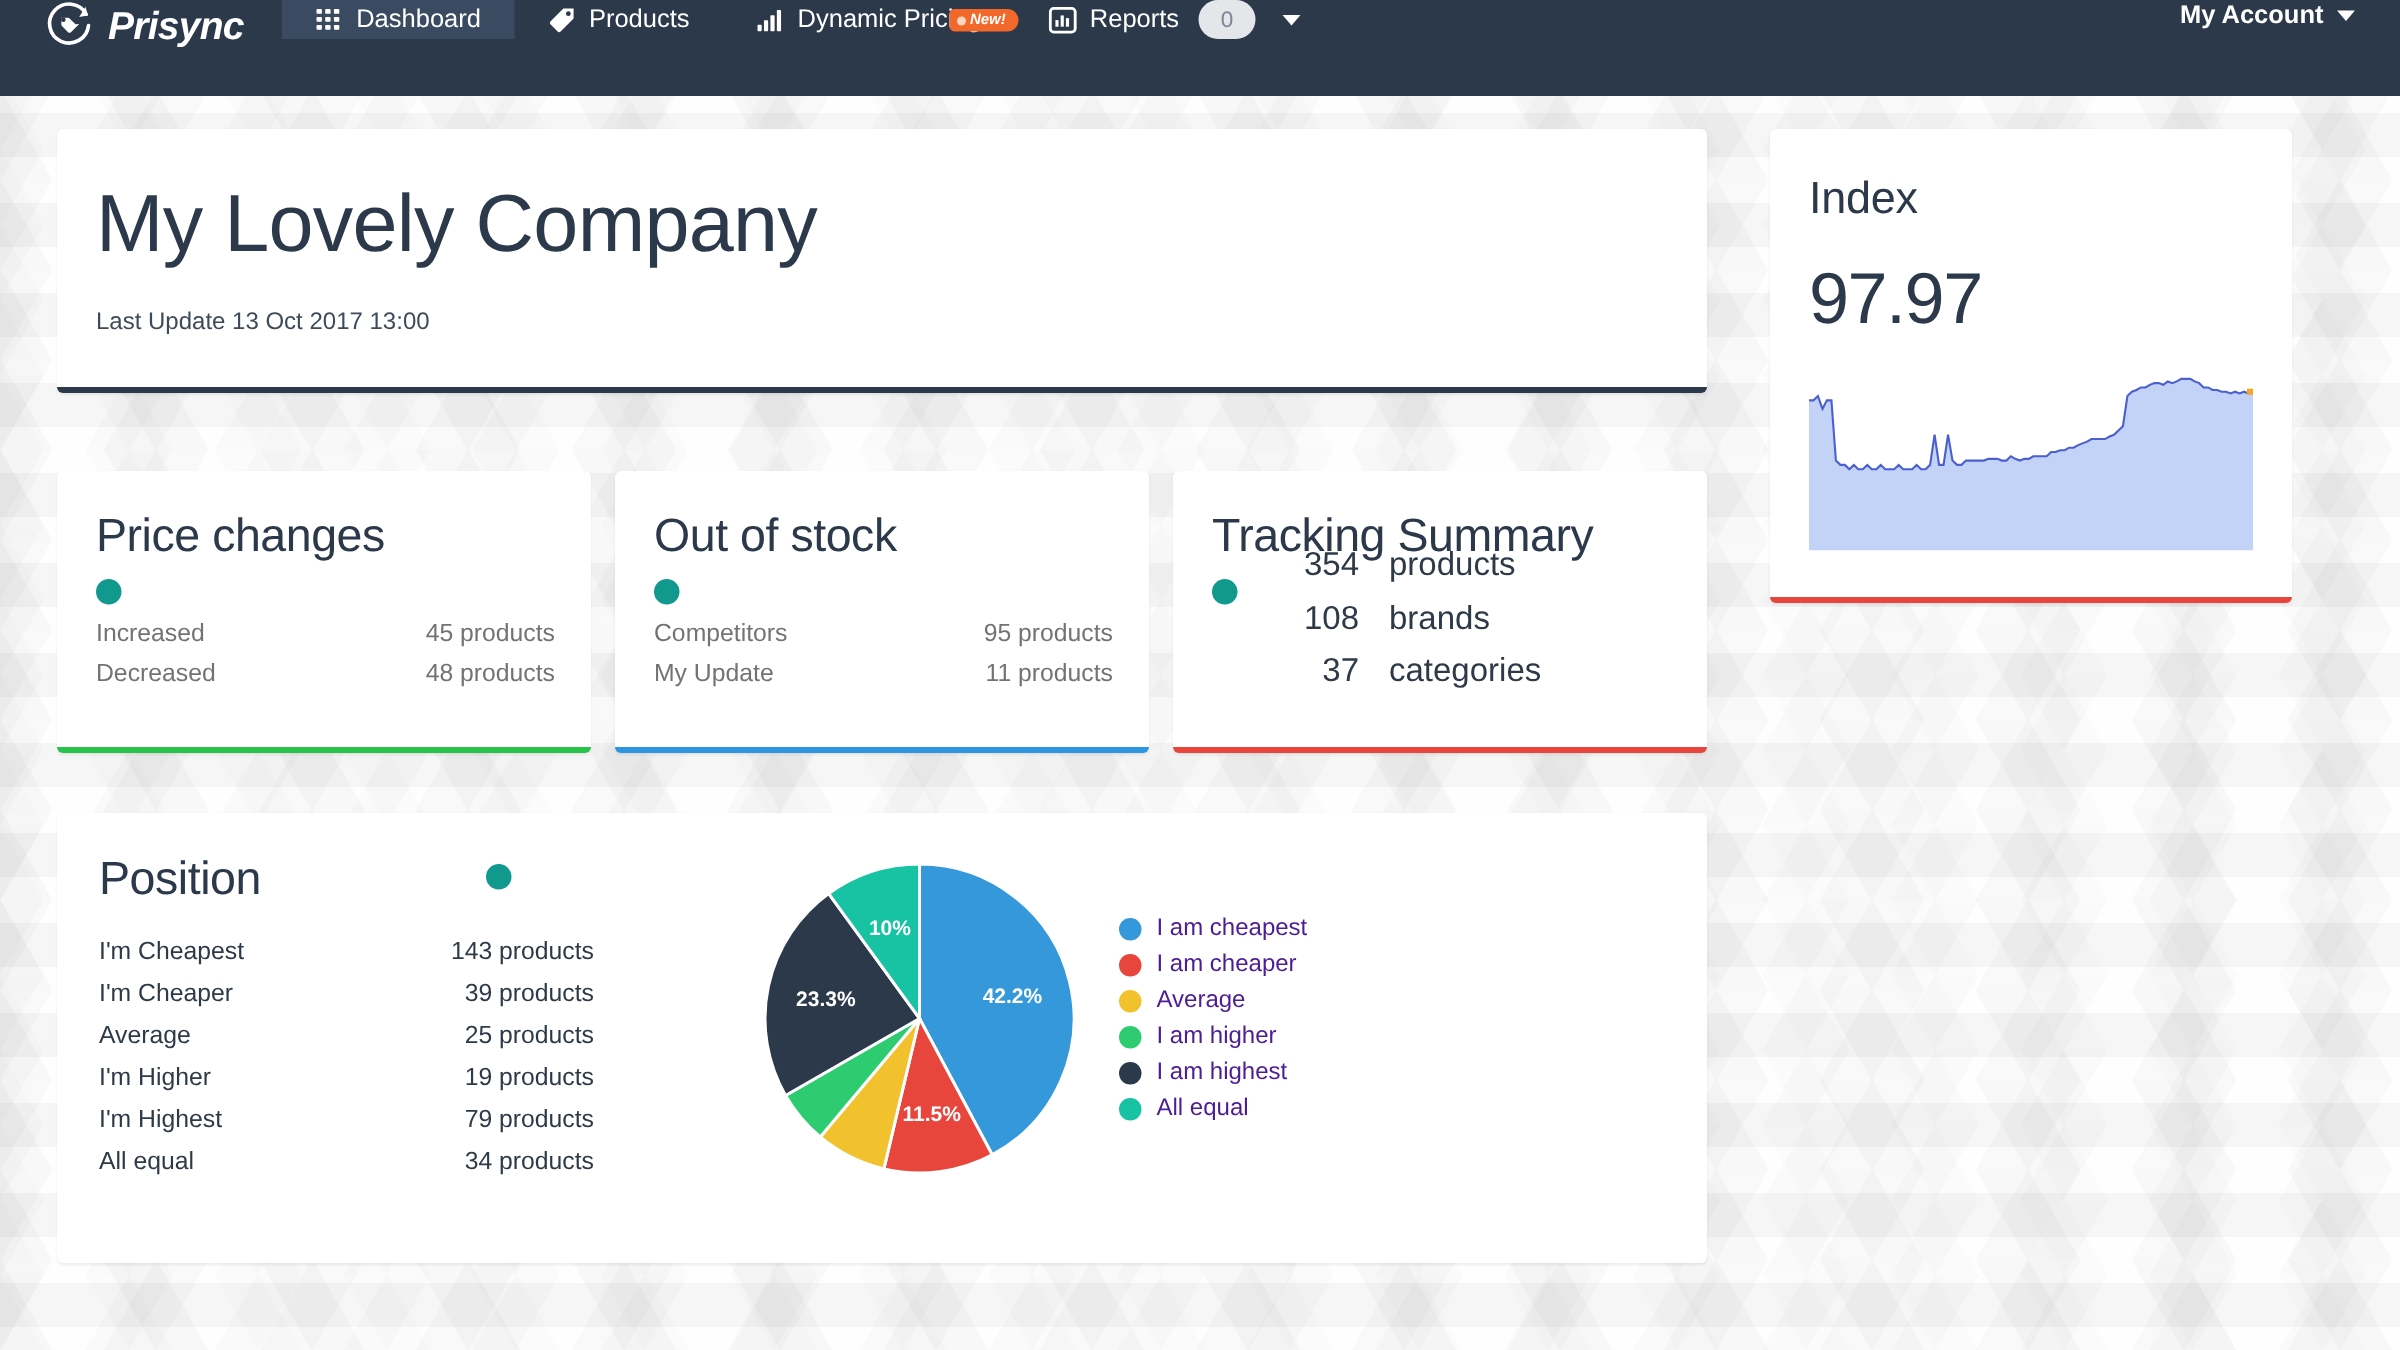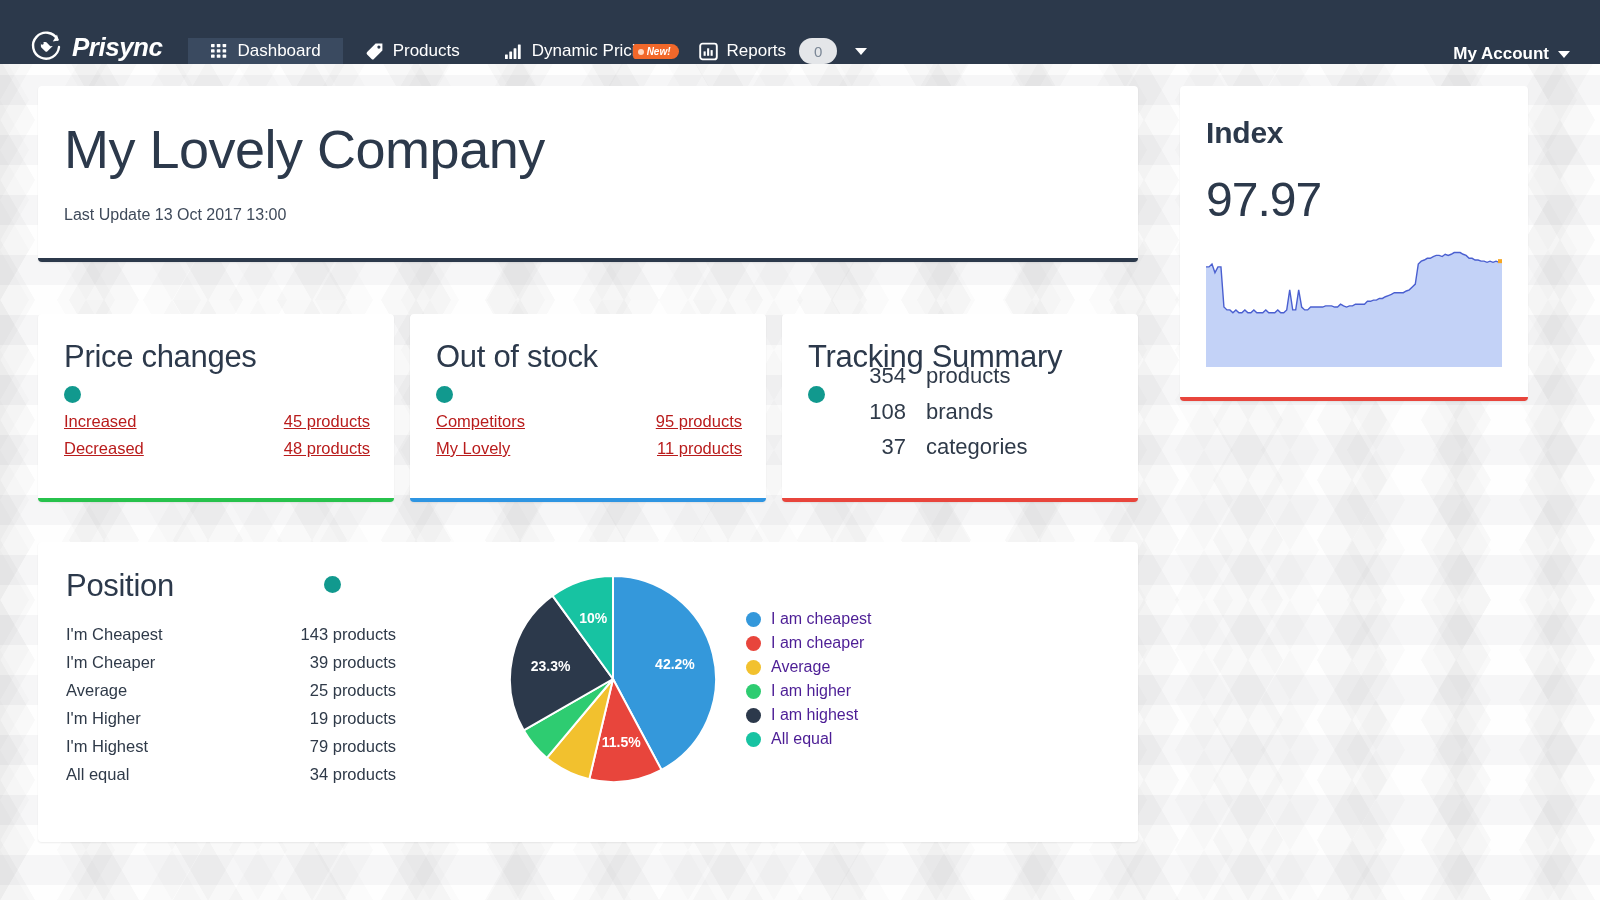--- a/index.html
+++ b/index.html
@@ -40,21 +40,21 @@
     background-size: 86px 50px, 86px 50px;
   }
 
   
   .navbar {
     position: relative;
     z-index: 5;
     height: 64px;
     background: #2c394b;
     display: flex;
-    align-items: flex-end;
+    align-items: flex-start;
     padding: 0 24px 0 0;
   }
 
   .brand {
     display: flex;
     align-items: center;
     gap: 8px;
     padding: 0 26px 0 30px;
     color: #ffffff;
     text-decoration: none;
@@ -212,23 +212,22 @@
     background: #11998e;
     display: inline-block;
   }
   .stat-dot { margin-top: 12px; }
 
   .stat-rows { margin-top: 1px; }
   .stat-row {
     display: flex;
     justify-content: space-between;
     font-size: 16.5px;
-    color: #b91c1c;
+    color: #737373;
     line-height: 1.62;
-    text-decoration: underline;
   }
   .stat-row .label { }
   .stat-row .value { }
 
   
   .track-rows { margin-top: -16px; margin-left: 46px; }
   .track-row {
     display: flex;
     font-size: 22px;
     color: #2f3a49;
@@ -285,21 +284,21 @@
   }
   .legend-swatch { width: 15px; height: 15px; border-radius: 50%; flex: 0 0 auto; }
 
   
   .index-card {
     padding: 30px 26px 26px 26px;
     border-bottom: 4px solid #e8453c;
   }
   .index-title {
     font-size: 30px;
-    font-weight: bold;
+    font-weight: normal;
     color: #2c394b;
     letter-spacing: -0.2px;
   }
   .index-value {
     font-size: 48px;
     font-weight: normal;
     color: #2c394b;
     margin-top: 22px;
     letter-spacing: -1px;
   }
@@ -424,21 +423,21 @@
 
       <div class="card stat-card blue">
         <div class="stat-title">Out of stock</div>
         <div class="dot stat-dot"></div>
         <div class="stat-rows">
           <div class="stat-row">
             <span class="label">Competitors</span>
             <span class="value">95 products</span>
           </div>
           <div class="stat-row">
-            <span class="label">My Lovely</span>
+            <span class="label">My Update</span>
             <span class="value">11 products</span>
           </div>
         </div>
       </div>
 
       <div class="card stat-card red">
         <div class="stat-title">Tracking Summary</div>
         <div class="dot track-dot"></div>
         <div class="track-rows">
           <div class="track-row">

